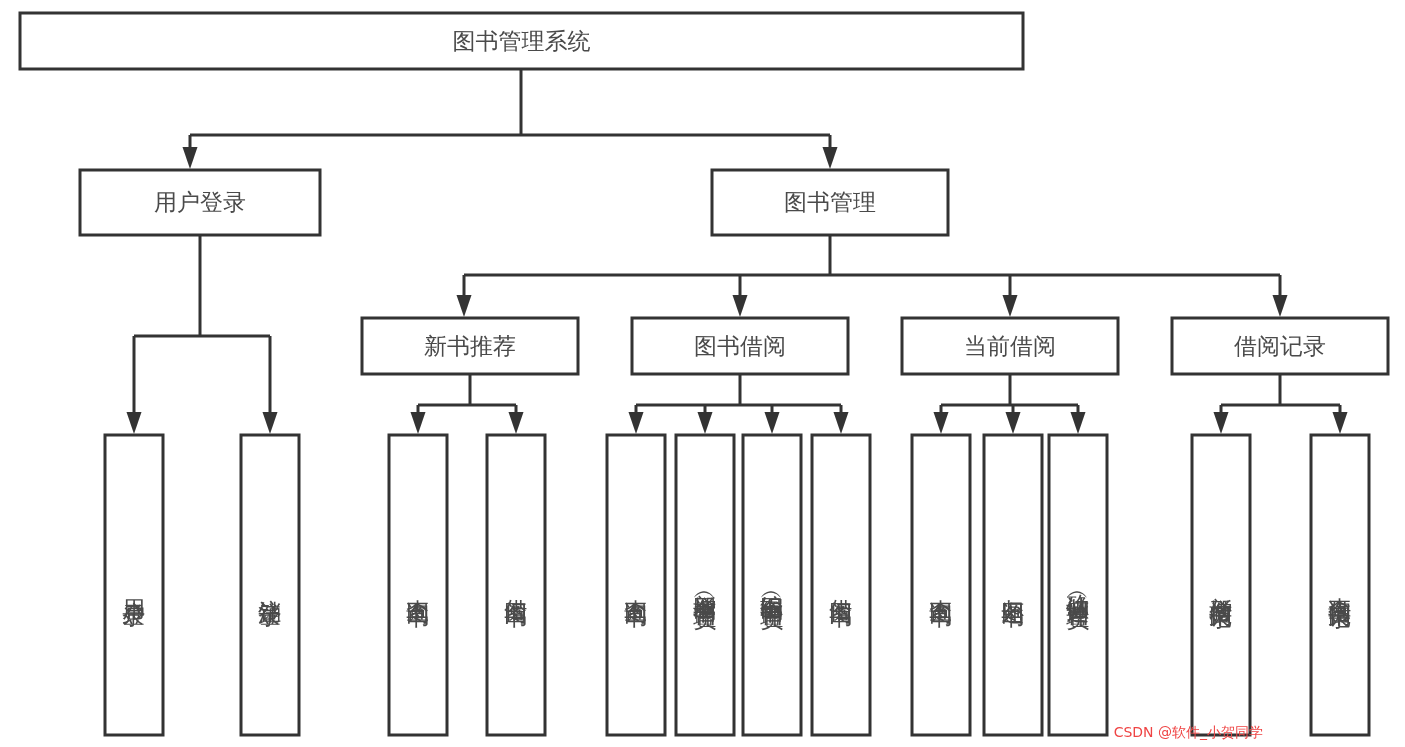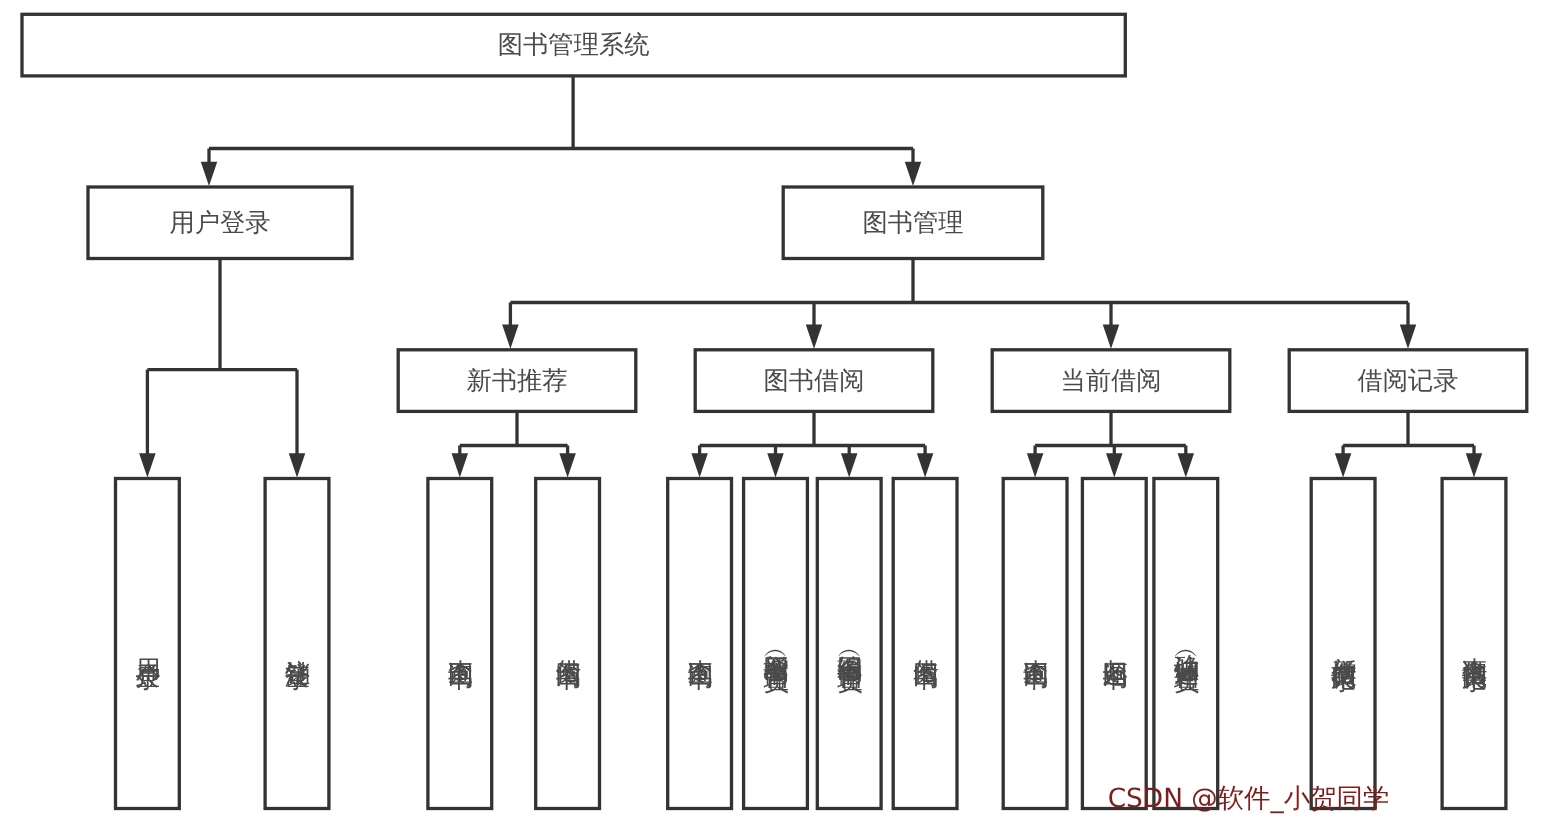--- a/index.html
+++ b/index.html
@@ -63,23 +63,23 @@
     display: flex;
     align-items: center;
     justify-content: center;
     pointer-events: none;
     user-select: none;
   }
   .watermark {
     position: absolute;
     right: 14px;
     bottom: 5px;
-    color: #7f1d1d;
-    font-family: "DejaVu Sans", "Liberation Sans", sans-serif;
-    font-size: 24px;
+    color: #ef4444;
+    font-family: "DejaVu Sans", "Liberation Sans", sans-serif;
+    font-size: 14px;
     white-space: nowrap;
     user-select: none;
   }
 </style>
 </head>
 <body>
 
 <div id="diagram-root">
   <svg id="tree-svg" viewBox="0 0 1405 747">
     <g id="edges-layer">

